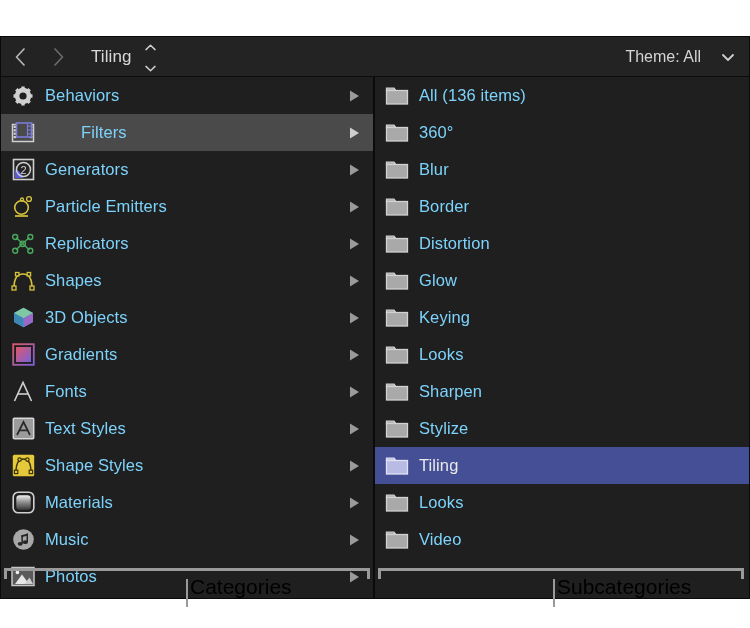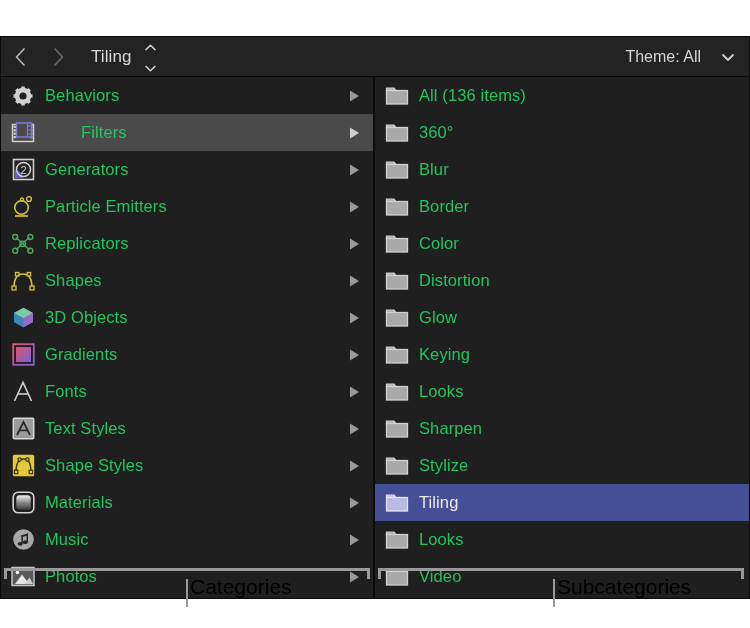--- a/index.html
+++ b/index.html
@@ -90,21 +90,21 @@
   .row.selected-cat { background: #4a4a4a; gap: 36px; }
   .row.selected-sub { background: #454f96; }
   .row .icon {
     width: 26px; height: 26px;
     flex: 0 0 26px;
     display: flex; align-items: center; justify-content: center;
     margin-right: 9px;
   }
   .row .icon svg { display: block; }
   .row .label {
-    color: #22c55e;
+    color: #7dd3fc;
     font-size: 16.5px;
     white-space: nowrap;
     letter-spacing: 0.1px;
   }
   .row.selected-sub .label { color: #e9e9e9; }
   .row .disclosure {
     position: absolute;
     right: 13px; top: 50%;
     transform: translateY(-50%);
     color: #9a9a9a;
@@ -527,29 +527,20 @@
         <div class="row">
           <span class="icon">
             <svg width="24" height="20" viewBox="0 0 24 20">
               <path d="M1.5 4.5 L1.5 2.2 L9 2.2 L10.8 4.5 Z" fill="#a9a9a9" stroke="#d2d2d2" stroke-width="1.3"></path>
               <rect x="1.5" y="4.5" width="21" height="13.5" fill="#a9a9a9" stroke="#d2d2d2" stroke-width="1.3"></rect>
             </svg>
           </span>
           <span class="label">Border</span>
         </div>
 
-        <div class="row">
-          <span class="icon">
-            <svg width="24" height="20" viewBox="0 0 24 20">
-              <path d="M1.5 4.5 L1.5 2.2 L9 2.2 L10.8 4.5 Z" fill="#a9a9a9" stroke="#d2d2d2" stroke-width="1.3"></path>
-              <rect x="1.5" y="4.5" width="21" height="13.5" fill="#a9a9a9" stroke="#d2d2d2" stroke-width="1.3"></rect>
-            </svg>
-          </span>
-          <span class="label">Color</span>
-        </div>
 
         <div class="row">
           <span class="icon">
             <svg width="24" height="20" viewBox="0 0 24 20">
               <path d="M1.5 4.5 L1.5 2.2 L9 2.2 L10.8 4.5 Z" fill="#a9a9a9" stroke="#d2d2d2" stroke-width="1.3"></path>
               <rect x="1.5" y="4.5" width="21" height="13.5" fill="#a9a9a9" stroke="#d2d2d2" stroke-width="1.3"></rect>
             </svg>
           </span>
           <span class="label">Distortion</span>
         </div>

